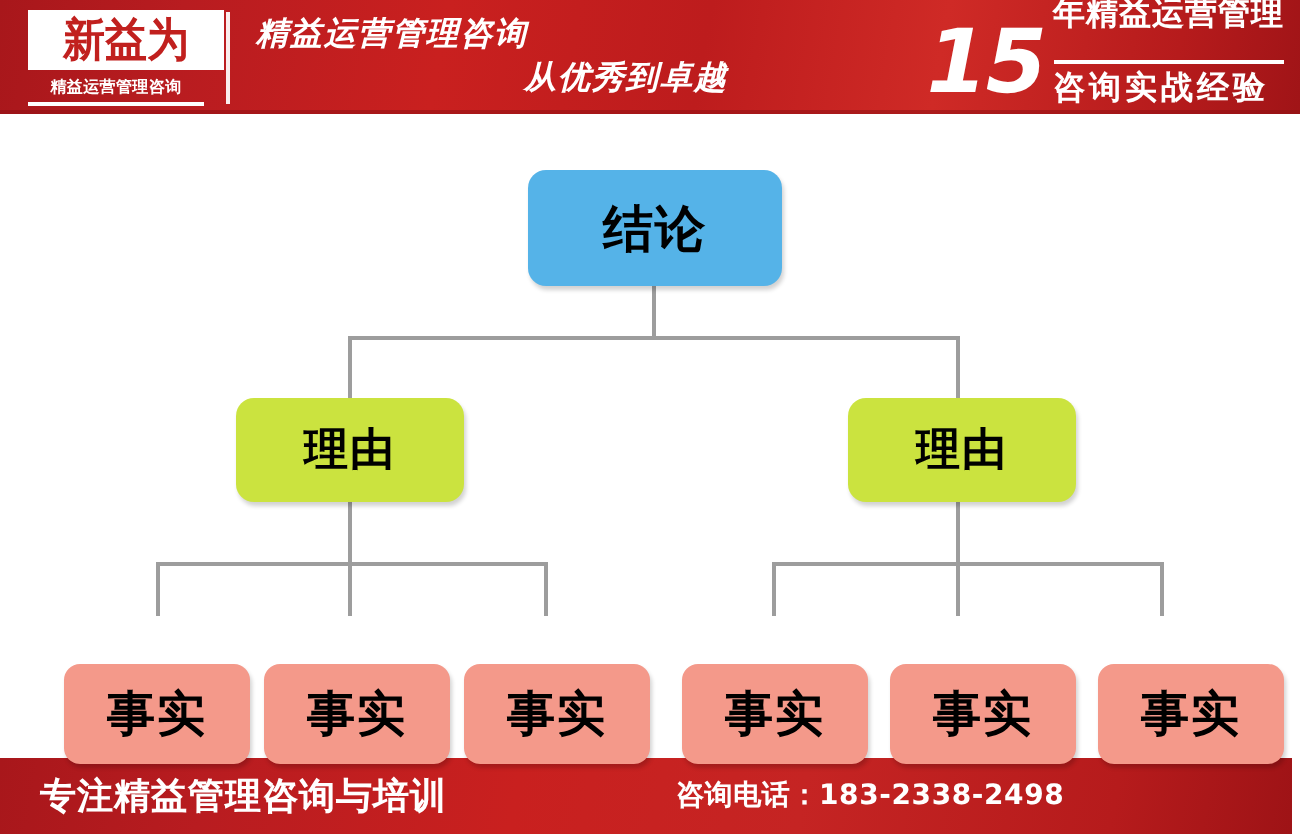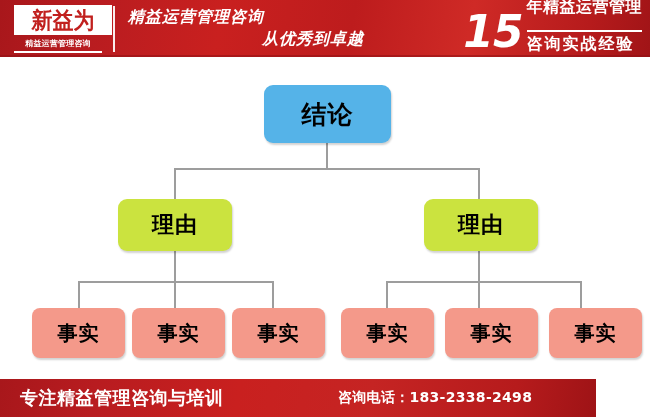--- a/index.html
+++ b/index.html
@@ -188,37 +188,38 @@
   .node-conclusion {
     background: #55b3e8;
     font-size: 25px;
   }
   .node-reason {
     background: #cbe33f;
     font-size: 22px;
   }
   .node-fact {
     background: #f4998a;
-    font-size: 20px;
+    font-size: 24px;
     border-radius: 8px;
+    margin-top: 24px;
   }
   .conn {
     position: absolute;
     background: #9d9d9d;
     z-index: 1;
   }
   .conn-v { width: 2px; }
   .conn-h { height: 2px; }
 
   
   .footer {
     position: absolute;
     left: 0;
     top: 379px;
-    width: 596px;
+    width: 646px;
     height: 38px;
     background: linear-gradient(100deg,
                 #a8171b 0%,
                 #b81c20 16%,
                 #c9201f 40%,
                 #c52423 62%,
                 #b61b1c 86%,
                 #9e1316 100%);
     display: flex;
     align-items: center;

